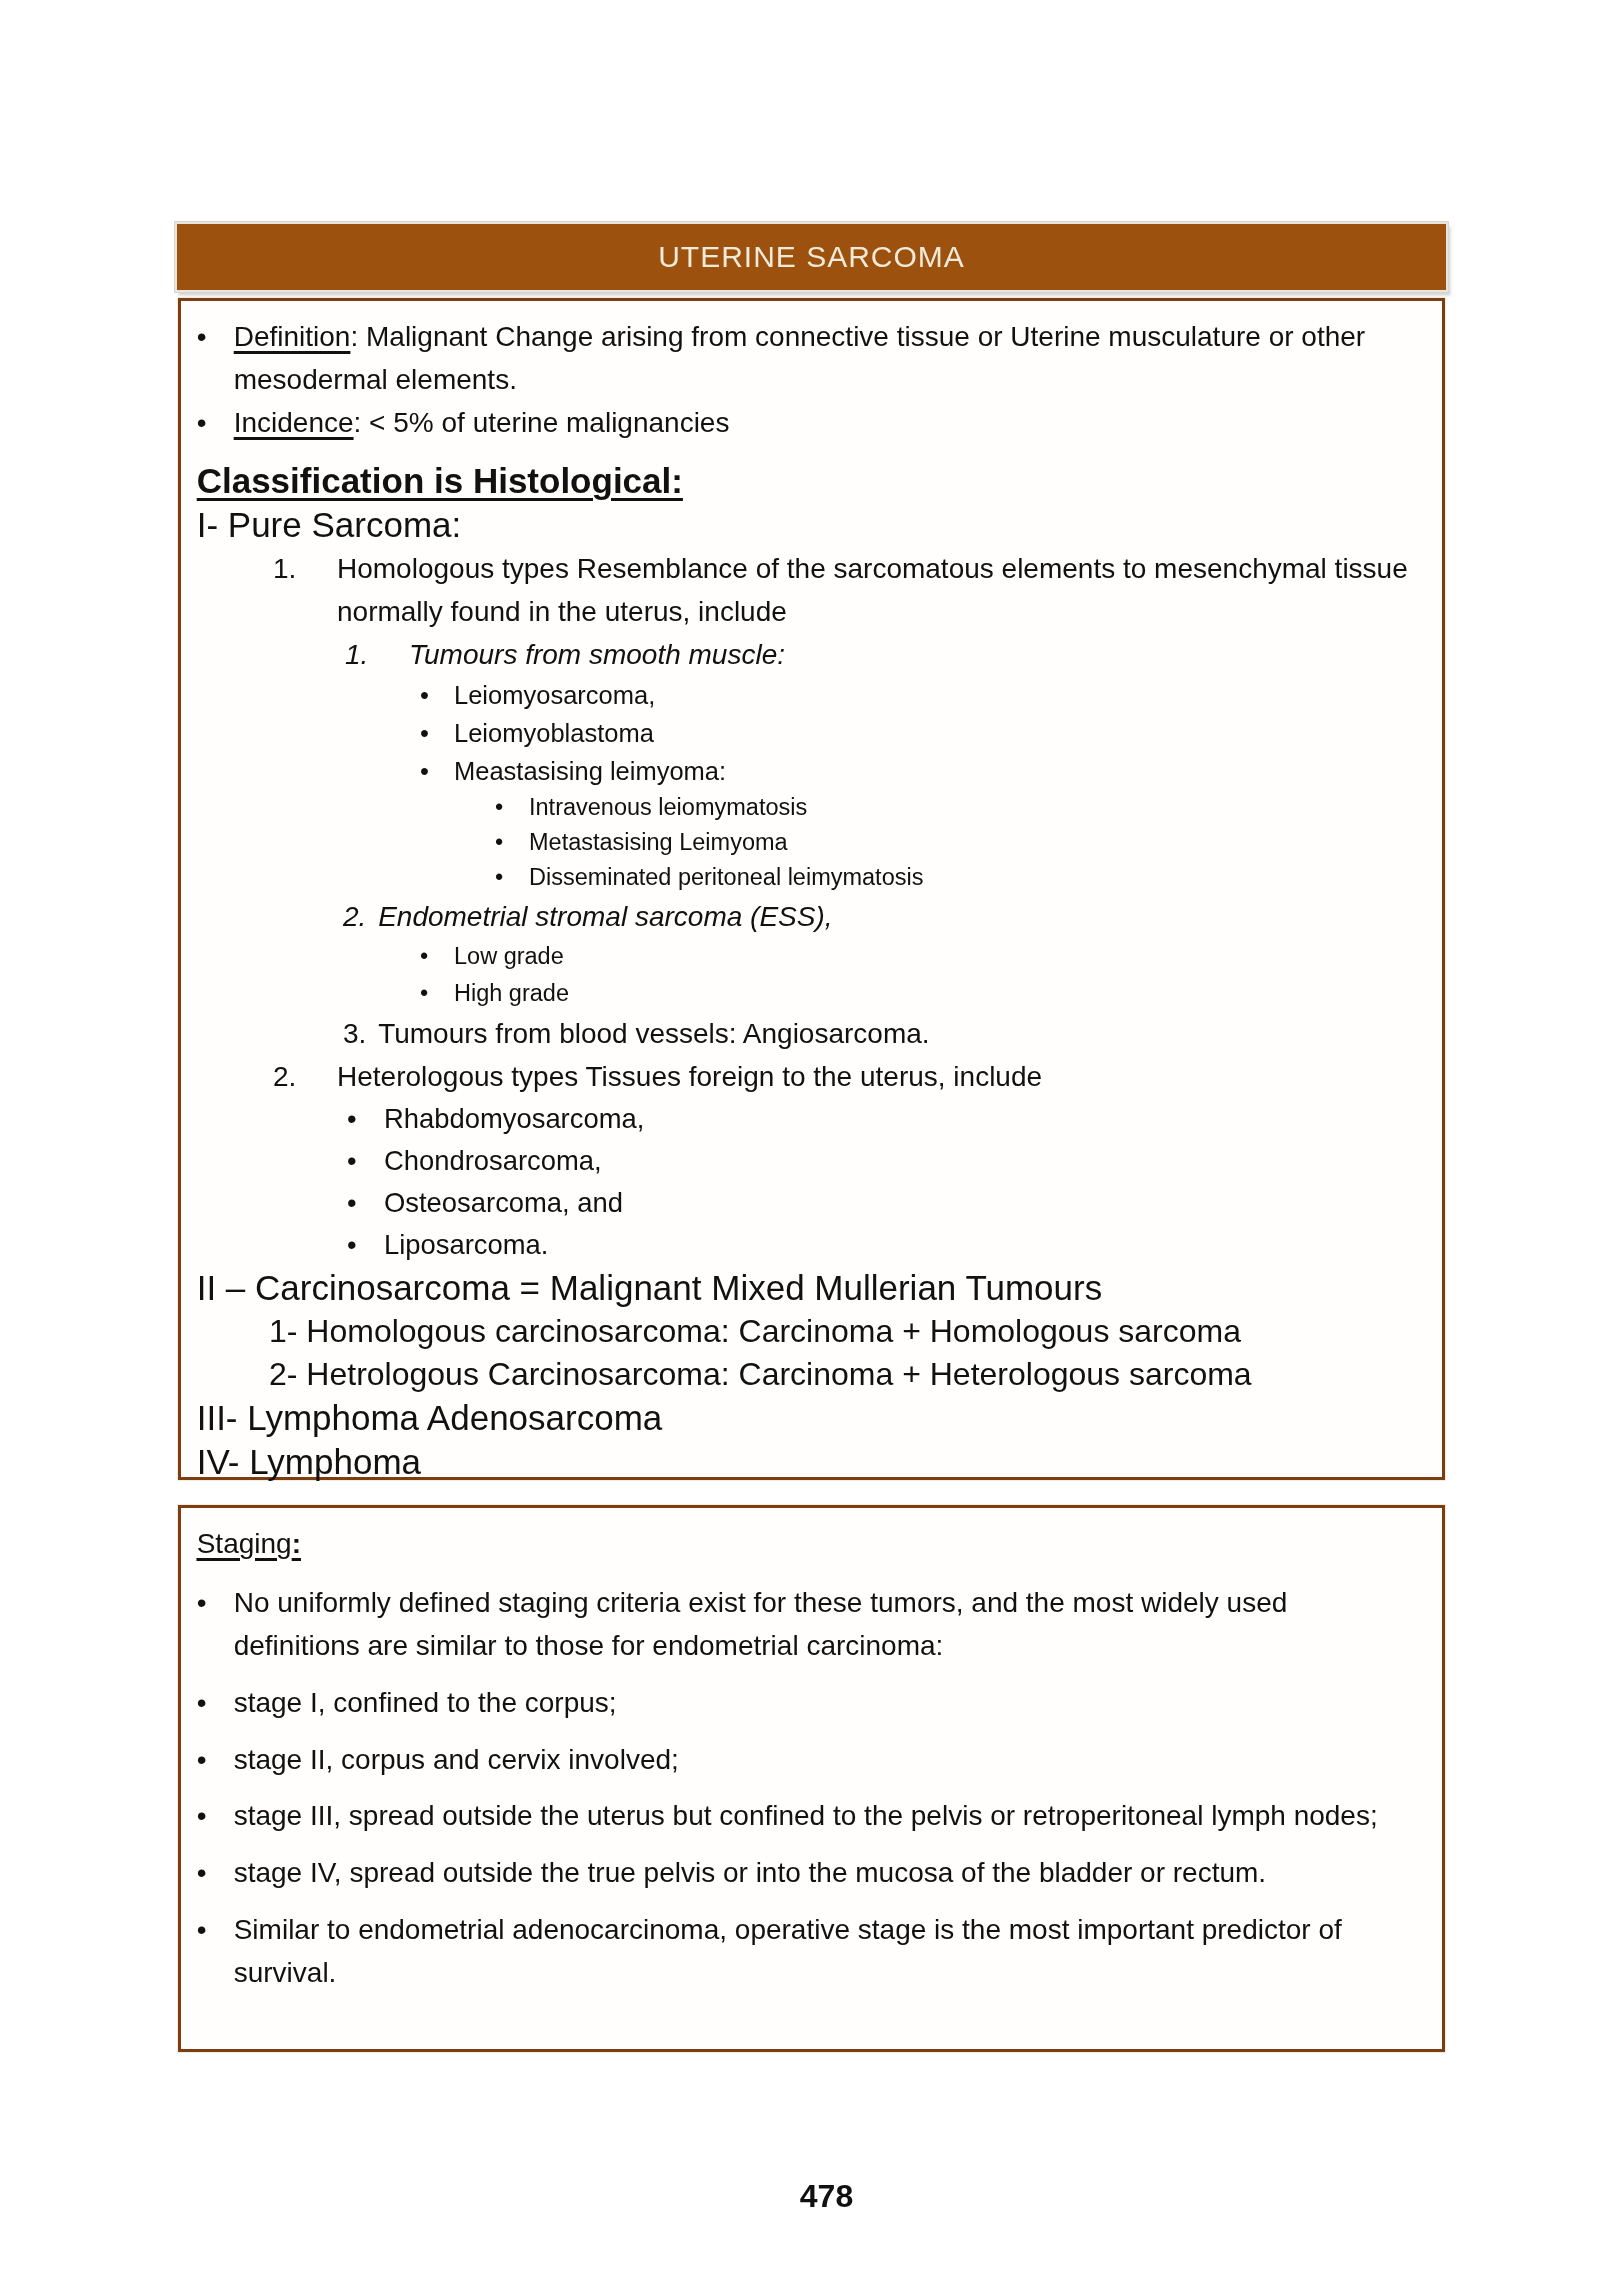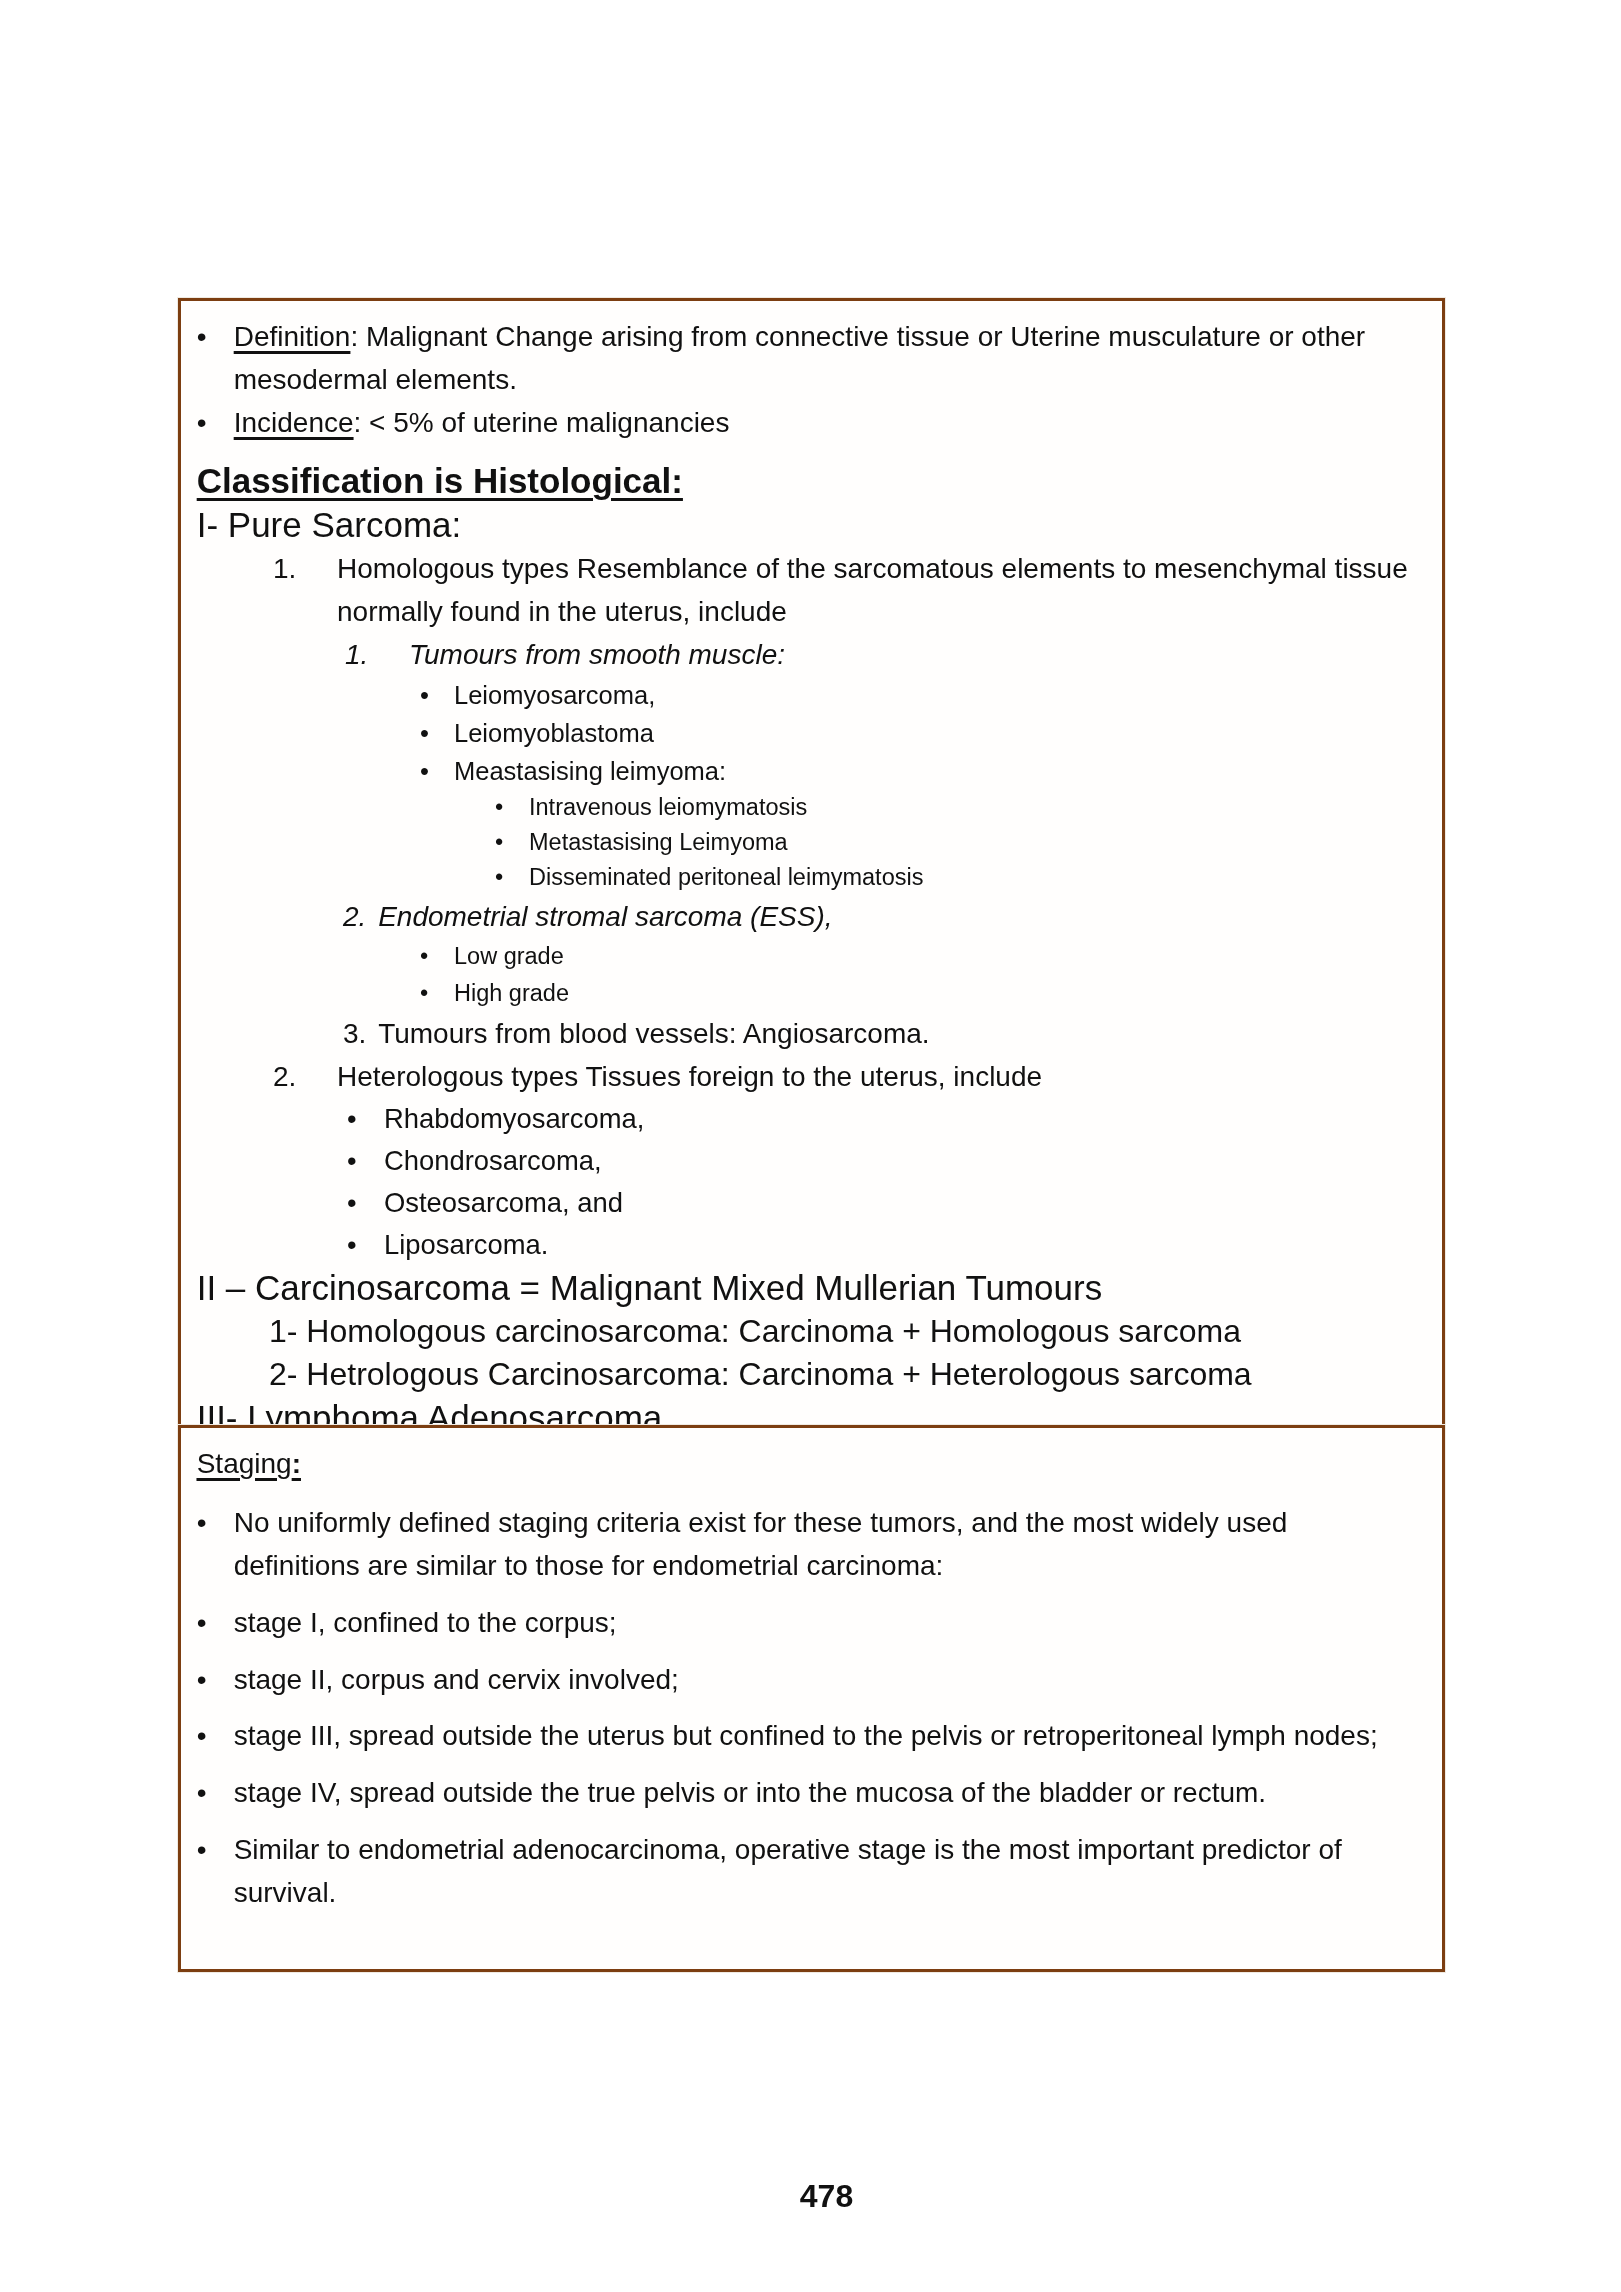--- a/index.html
+++ b/index.html
@@ -43,21 +43,21 @@
     font-size:30px;letter-spacing:1px;
   }
   
   .content-box{
     position:absolute;left:178px;width:1267px;
     background:#fffefd;
     border:3.9px solid var(--box-border);
     box-shadow:0 0 0 1px #efeae2;
   }
   .box-classification{top:298px;height:1182px;padding:13.7px 23.5px 0 0;}
-  .box-staging{top:1425px;height:547px;padding:13.7px 23.5px 0 0;}
+  .box-staging{top:1505px;height:547px;padding:13.7px 23.5px 0 0;}
   
   .row{display:flex;align-items:flex-start;font-size:28px;line-height:43px;}
   .mk{flex:none;}
   .txt{flex:1 1 auto;}
   .lbl{font-weight:normal;text-decoration:underline;text-decoration-thickness:2.9px;text-underline-offset:4.9px;}
   .heading{font-weight:bold;text-decoration:underline;text-decoration-thickness:2.9px;text-underline-offset:4.9px;font-size:28px;line-height:44px;}
   .italic{font-style:italic;}
   
   .L0{margin-left:15.7px;}  .L0 .mk{width:37px;}
   .L1{margin-left:92px;}  .L1 .mk{width:64px;}
@@ -78,20 +78,23 @@
   .page-number{
     position:absolute;left:0;top:2178px;width:100%;
     text-align:center;font-size:32px;font-weight:bold;padding-left:32px;
   }
 </style>
 </head>
 <body>
 
 <div class="page">
 
+  <div class="bar-title">
+    <span>UTERINE SARCOMA</span>
+  </div>
 
   <div class="content-box box-classification">
 
     <div class="row L0">
       <span class="mk">•</span>
       <span class="txt"><span class="lbl">Definition</span><span>: Malignant Change arising from connective tissue or Uterine musculature or other mesodermal elements.</span></span>
     </div>
 
     <div class="row L0">
       <span class="mk">•</span>

